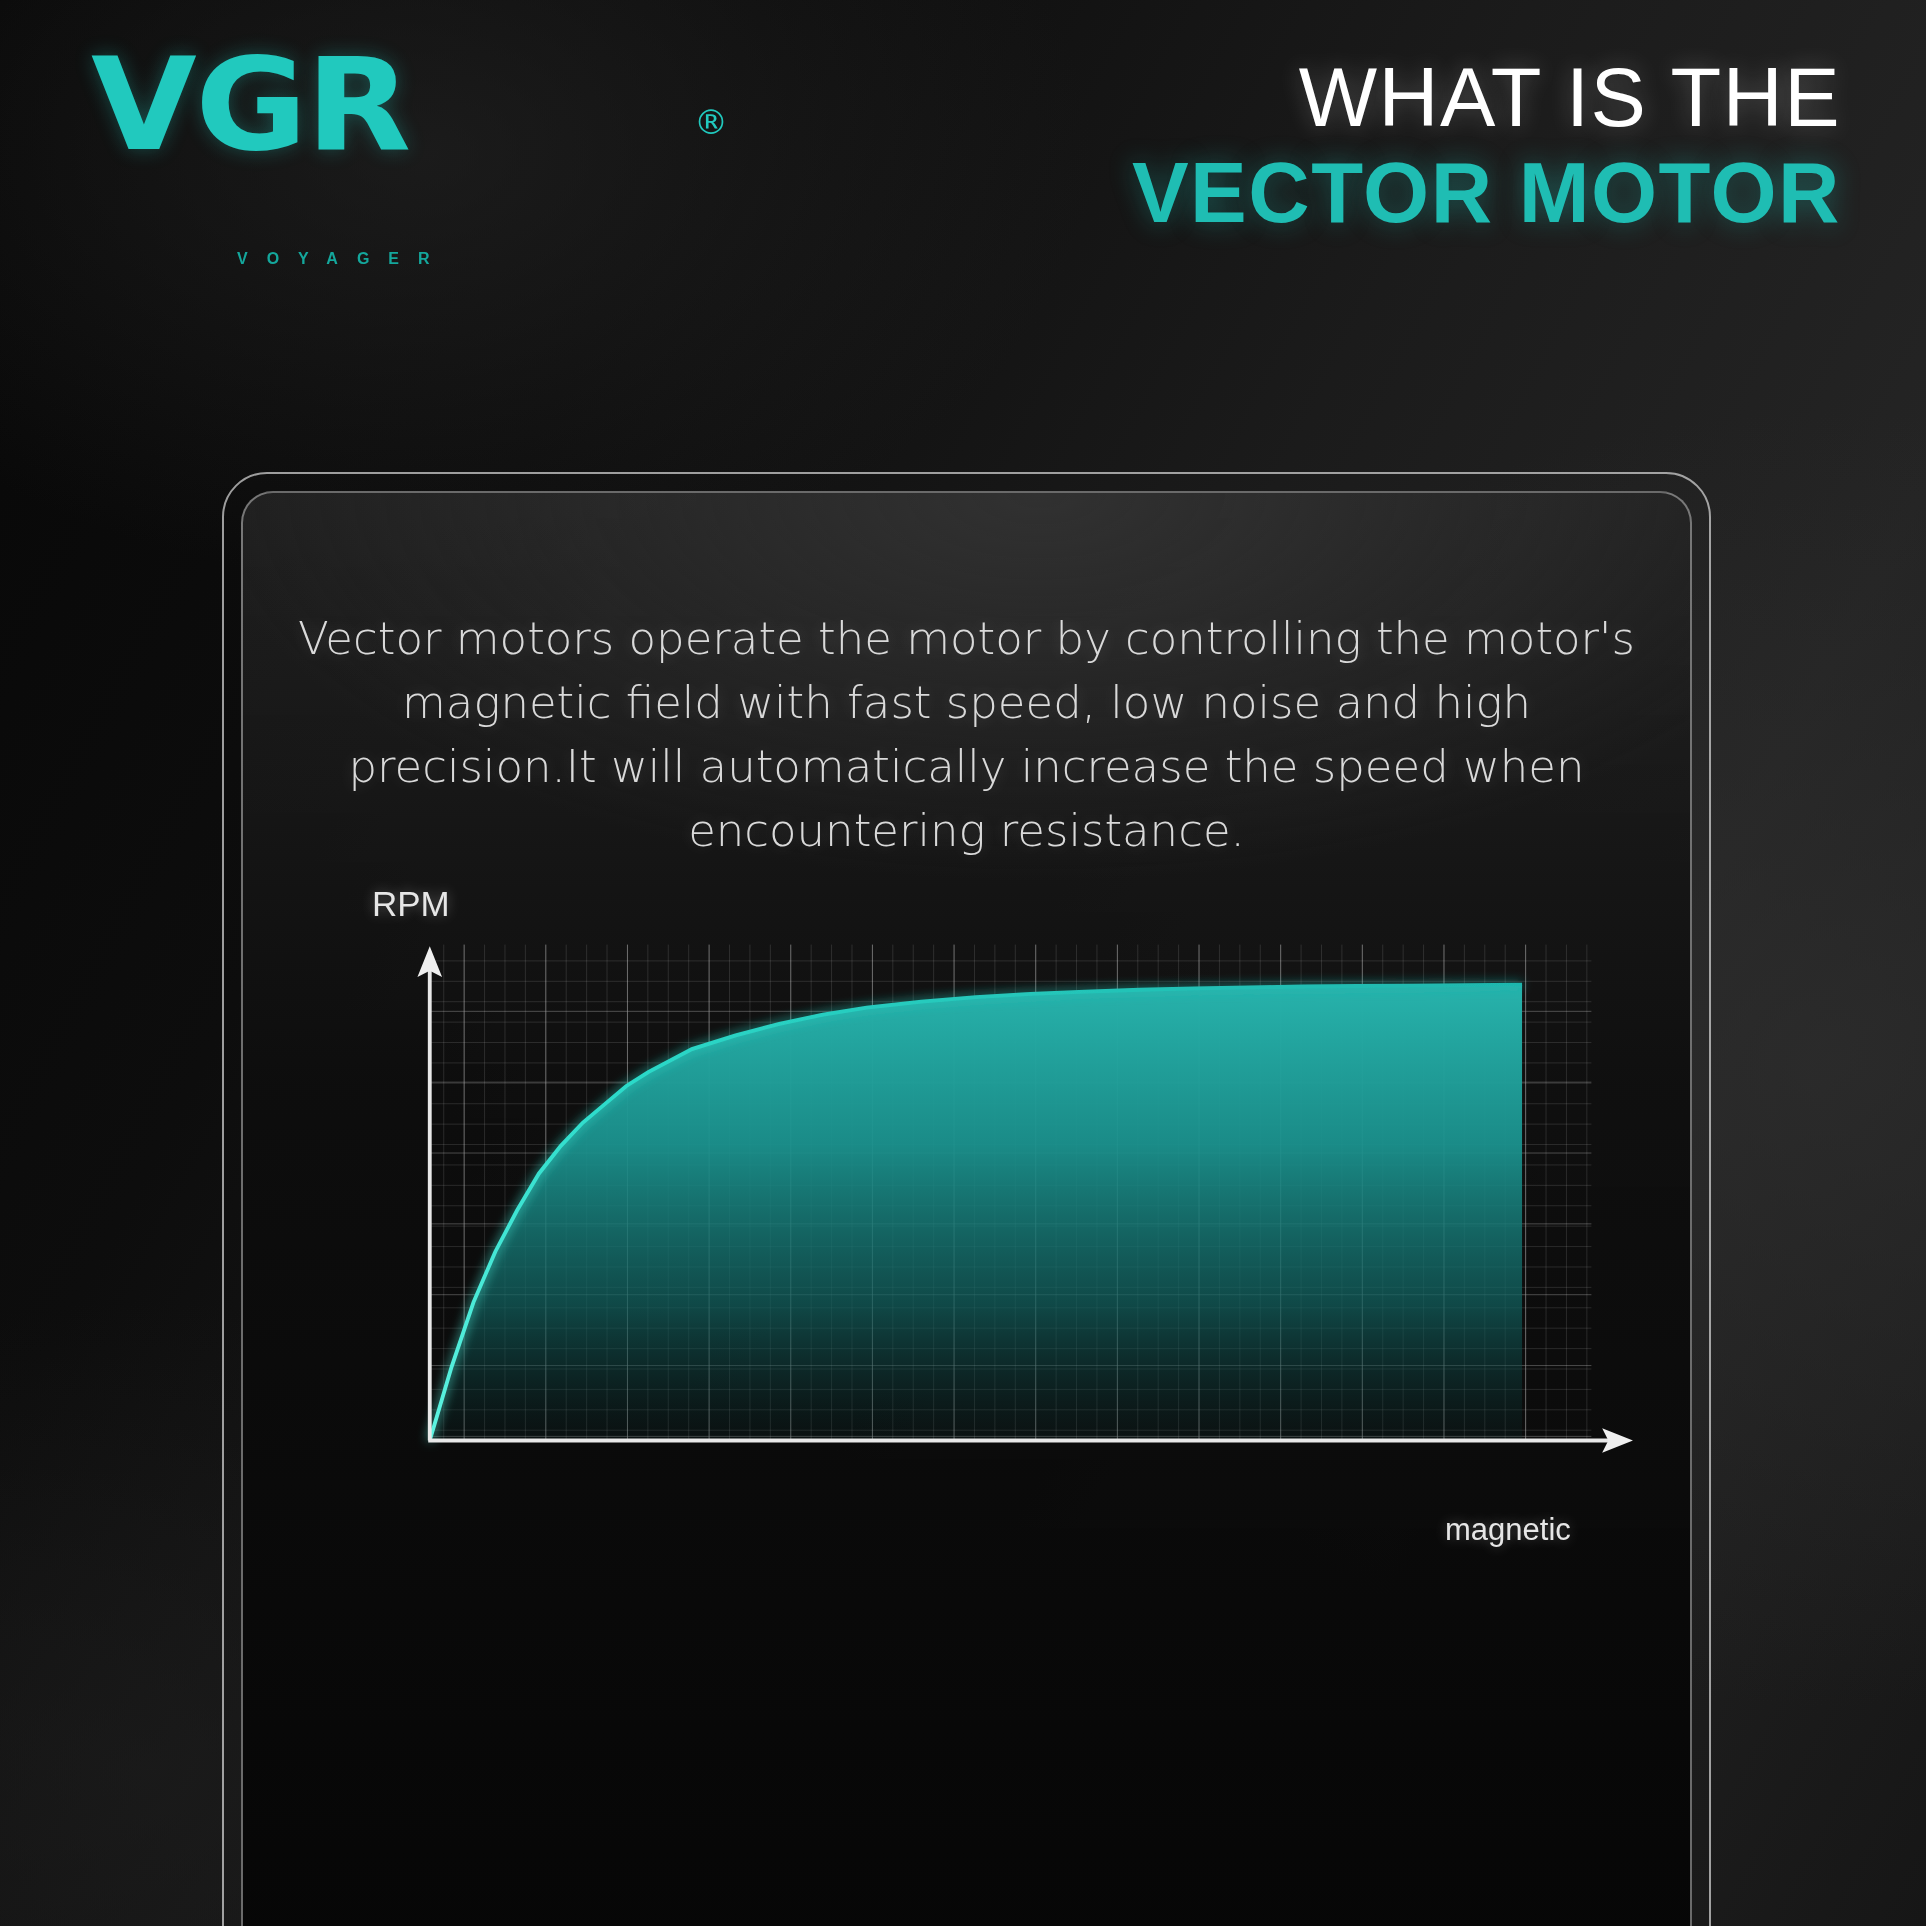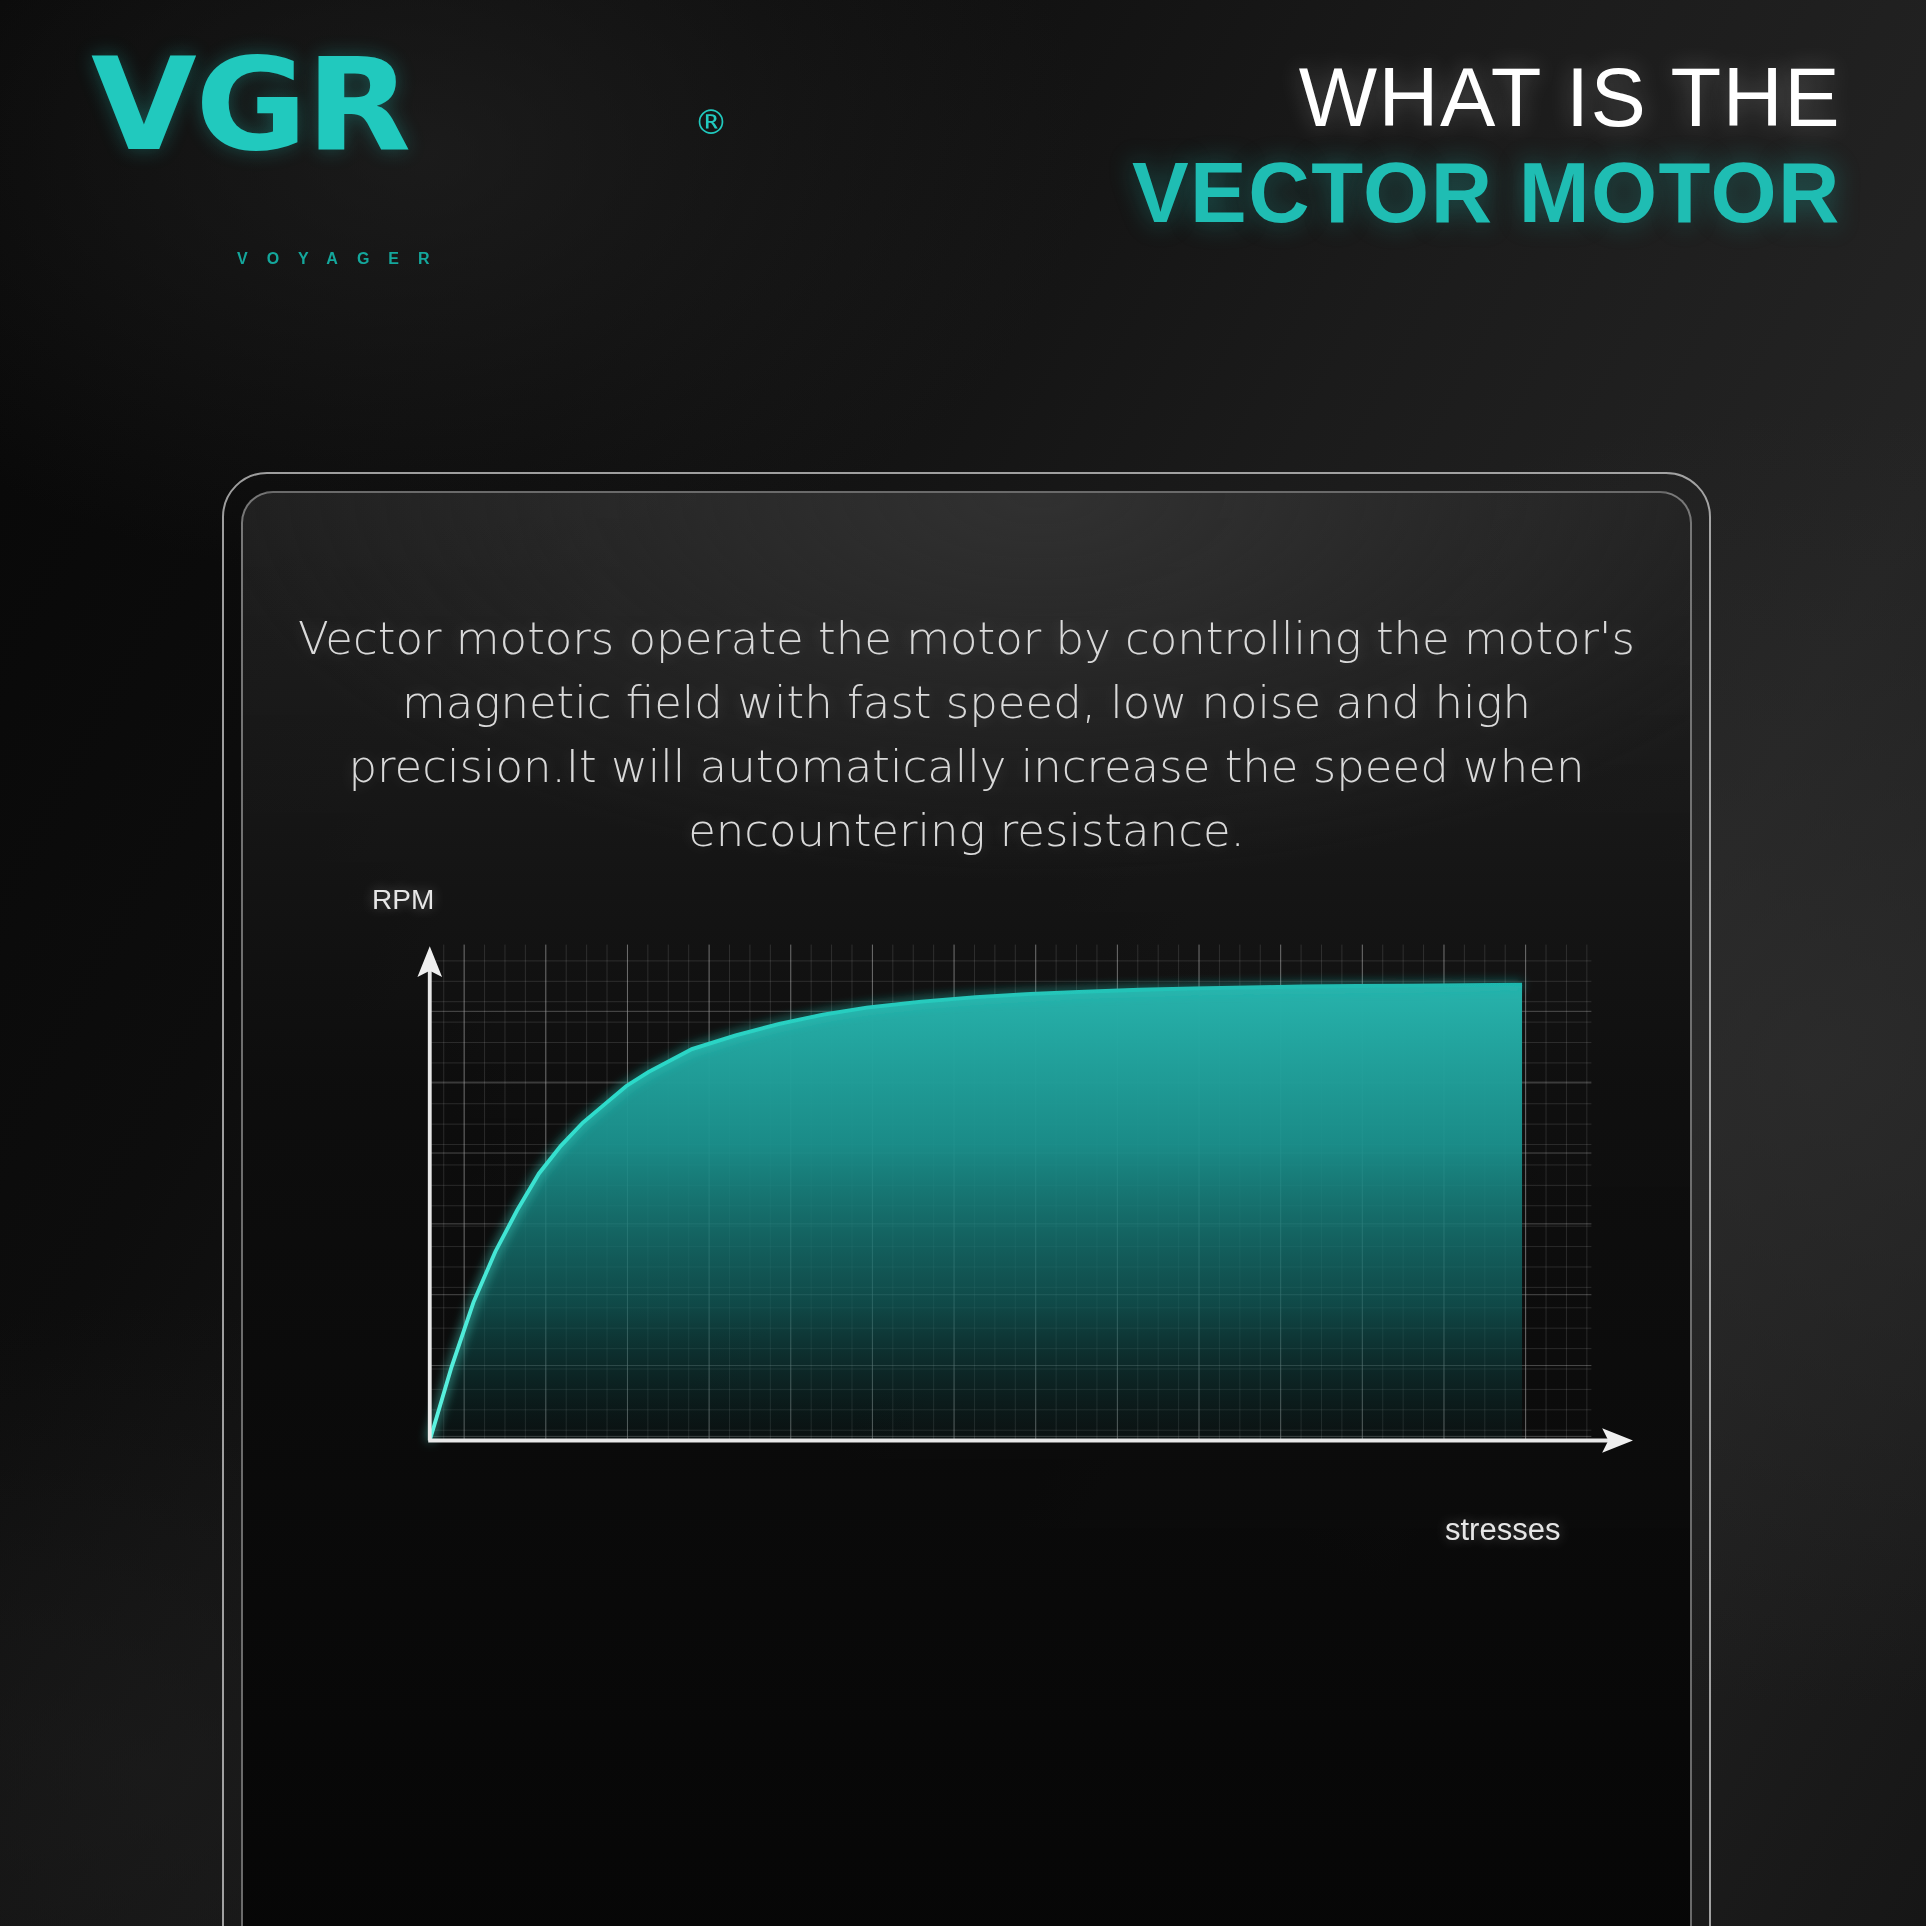--- a/index.html
+++ b/index.html
@@ -80,21 +80,21 @@
 
   
   #chart-area {
     position:absolute; left:139px; top:447px;
     width:1271px; height:539px;
   }
   #chart-svg { display:block; width:1271px; height:539px; }
 
   .axis-label {
     position:absolute; color:#e6e6e6;
-    font-size:28px; font-family:"Liberation Sans", sans-serif;
+    font-size:35px; font-family:"Liberation Sans", sans-serif;
     text-shadow:0 0 12.3px rgba(255,255,255,0.3);
   }
   #rpm-label { left:129px; top:391px; }
   #stresses-label { left:1202px; top:1019px; font-size:31px; }
 </style>
 </head>
 <body>
 
 <div id="stage">
 
@@ -108,21 +108,21 @@
     <div class="title-line1">WHAT IS THE</div>
     <div class="title-line2">VECTOR MOTOR</div>
   </div>
 
   <div id="panel-outer">
     <div id="panel-inner">
 
       <div id="body-copy">Vector motors operate the motor by controlling the motor's magnetic field with fast speed, low noise and high precision.It will automatically increase the speed when encountering resistance.</div>
 
       <div class="axis-label" id="rpm-label">RPM</div>
-      <div class="axis-label" id="stresses-label">stresses</div>
+      <div class="axis-label" id="stresses-label">magnetic</div>
 
       <div id="chart-area">
         <svg id="chart-svg" viewBox="0 0 1650 700" preserveAspectRatio="none">
           <defs>
             <linearGradient id="areaFill" x1="0" y1="0" x2="0" y2="1">
               <stop offset="0%" stop-color="#27b3ac" stop-opacity="1"></stop>
               <stop offset="35%" stop-color="#1b928e" stop-opacity="0.95"></stop>
               <stop offset="70%" stop-color="#11615f" stop-opacity="0.72"></stop>
               <stop offset="100%" stop-color="#0a2e2e" stop-opacity="0.18"></stop>
             </linearGradient>

